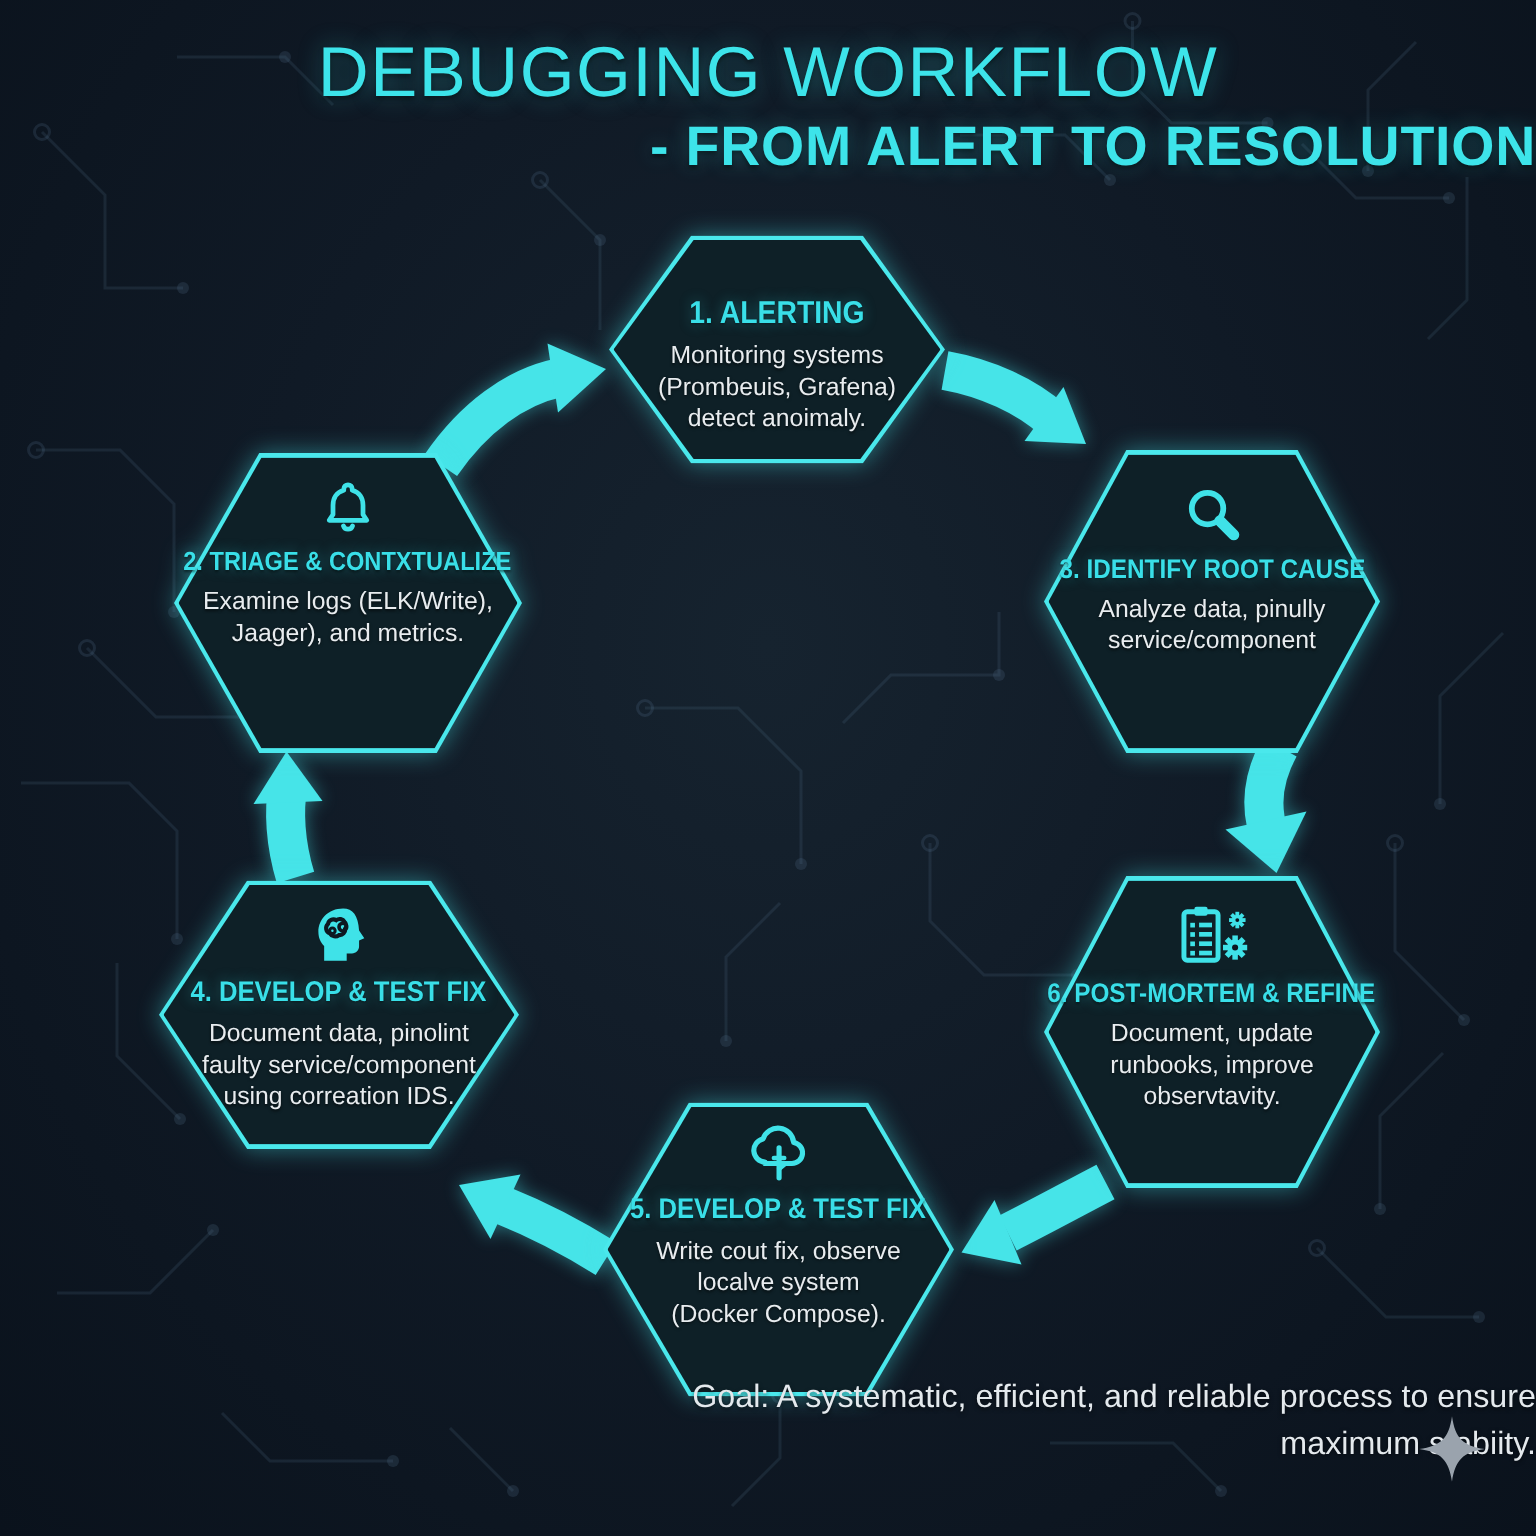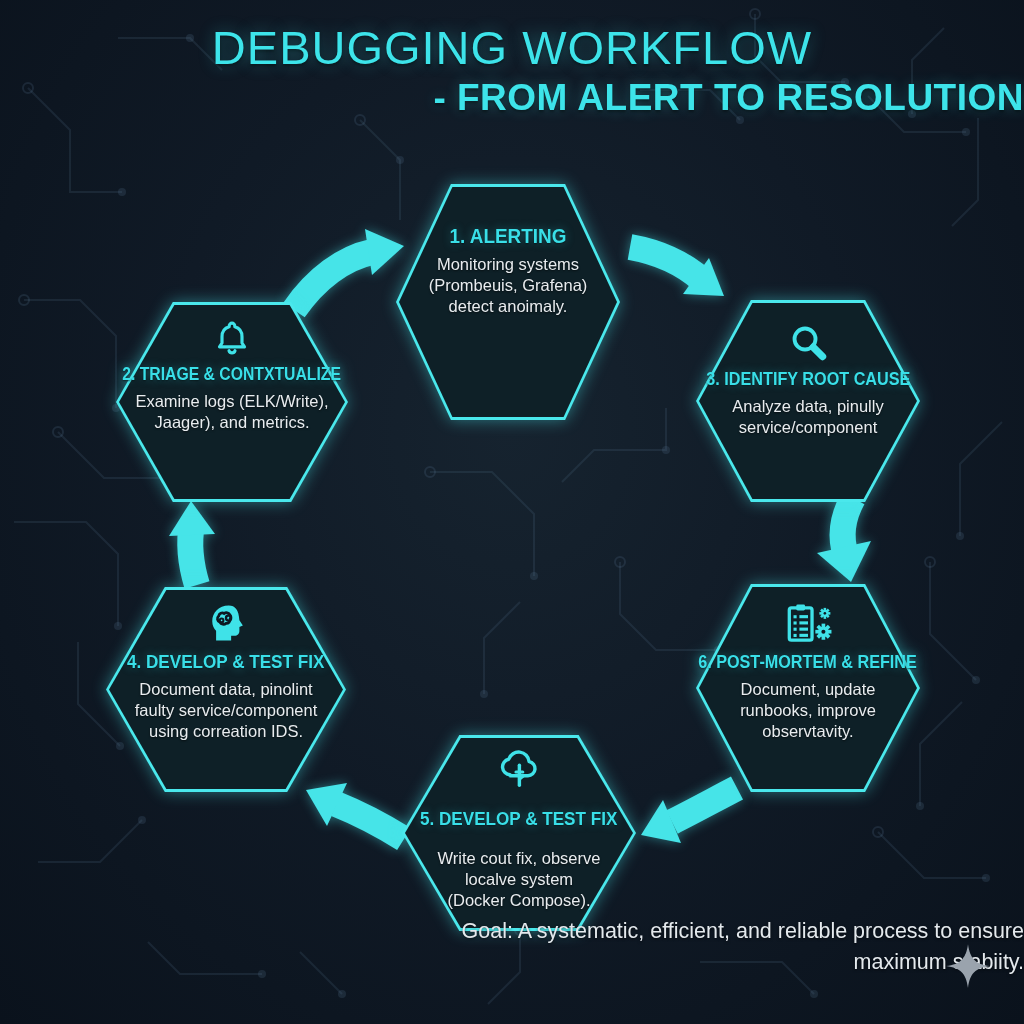--- a/index.html
+++ b/index.html
@@ -141,21 +141,21 @@
         <path d="M404 839 C 380 824 356 812 336 804" fill="none" stroke="#46e4e8" stroke-width="26"></path>
         <polygon points="306,790 347,783 327,826"></polygon>
       </g>
       <g>
         <path d="M197 585 C 190 562 189 540 192 524" fill="none" stroke="#46e4e8" stroke-width="26"></path>
         <polygon points="191,501 215,534 169,536"></polygon>
       </g>
     </g>
   </svg>
 
-  <div class="hex" style="left:396px;top:157px;width:224px;height:236px;margin-top:27px;">
+  <div class="hex" style="left:406px;top:157px;width:224px;height:152px;">
     <div class="hex-shape"></div>
     <div class="hex-content" style="padding-top:40px;">
       <div class="hex-title" style="font-size:21px;">1. ALERTING</div>
       <div class="hex-body">Monitoring systems
 (Prombeuis, Grafena)
 detect anoimaly.</div>
     </div>
   </div>
 
   <div class="hex" style="left:116px;top:302px;width:232px;height:200px;">
@@ -177,39 +177,39 @@
       <svg class="hex-icon" width="42" height="42" viewBox="0 0 24 24">
         <circle cx="10.3" cy="10.3" r="6" fill="none" stroke="#3fe2e8" stroke-width="2.2"></circle>
         <line x1="15" y1="15" x2="20.3" y2="20.3" stroke="#3fe2e8" stroke-width="4.2" stroke-linecap="round"></line>
       </svg>
       <div class="hex-title" style="font-size:18px;">3. IDENTIFY ROOT CAUSE</div>
       <div class="hex-body">Analyze data, pinully
 service/component</div>
     </div>
   </div>
 
-  <div class="hex" style="left:106px;top:587px;width:240px;height:205px;">
+  <div class="hex" style="left:106px;top:587px;width:240px;height:179px;">
     <div class="hex-shape"></div>
     <div class="hex-content" style="padding-top:14px;">
       <svg class="hex-icon" width="44" height="44" viewBox="0 0 24 24">
         <path d="M13.5 2.5 C8 2.5 4.5 6.5 4.5 11 c0 2.3 .9 4 2.1 5.2 V21.5 h8.2 v-2.6 h1.9 c1.5 0 2.6-1.1 2.6-2.6 v-2.1 l1.9-.8 -1.9-2.9 C19 5 17 2.5 13.5 2.5 Z" fill="#3fe2e8"></path>
         <path d="M8 8.2 a2 2 0 0 1 3-1.4 a2 2 0 0 1 3 .6 a1.8 1.8 0 0 1 .2 2.5 a2 2 0 0 1-2.2 2.3 a2.2 2.2 0 0 1-3.3-.6 a2 2 0 0 1-.7-3.4 Z" fill="none" stroke="#0d1822" stroke-width="1.5"></path>
         <circle cx="13.4" cy="9.3" r="1.4" fill="none" stroke="#0d1822" stroke-width="1.3"></circle>
         <circle cx="9.6" cy="10.6" r="1" fill="none" stroke="#0d1822" stroke-width="1.1"></circle>
       </svg>
       <div class="hex-title" style="font-size:19px;">4. DEVELOP &amp; TEST FIX</div>
       <div class="hex-body">Document data, pinolint
 faulty service/component
 using correation IDS.</div>
     </div>
   </div>
 
   <div class="hex" style="left:402px;top:735px;width:234px;height:196px;">
     <div class="hex-shape"></div>
-    <div class="hex-content" style="padding-top:13px;gap:12px;">
+    <div class="hex-content" style="padding-top:13px;">
       <svg class="hex-icon" width="46" height="42" viewBox="0 0 24 22">
         <path d="M7.3 14.5 h9.4 a3.7 3.7 0 0 0 .6-7.35 A5.5 5.5 0 0 0 6.6 5.9 a4.1 4.1 0 0 0 .7 8.1 z" fill="none" stroke="#3fe2e8" stroke-width="1.8" stroke-linejoin="round"></path>
         <line x1="12.2" y1="9" x2="12.2" y2="19.5" stroke="#3fe2e8" stroke-width="1.8" stroke-linecap="round"></line>
         <line x1="10.4" y1="12.6" x2="14" y2="12.6" stroke="#3fe2e8" stroke-width="1.6" stroke-linecap="round"></line>
         <line x1="12.2" y1="16.4" x2="14.4" y2="14.6" stroke="#3fe2e8" stroke-width="1.5" stroke-linecap="round"></line>
       </svg>
       <div class="hex-title" style="font-size:19px;">5. DEVELOP &amp; TEST FIX</div>
       <div class="hex-body">Write cout fix, observe
 localve system
 (Docker Compose).</div>

